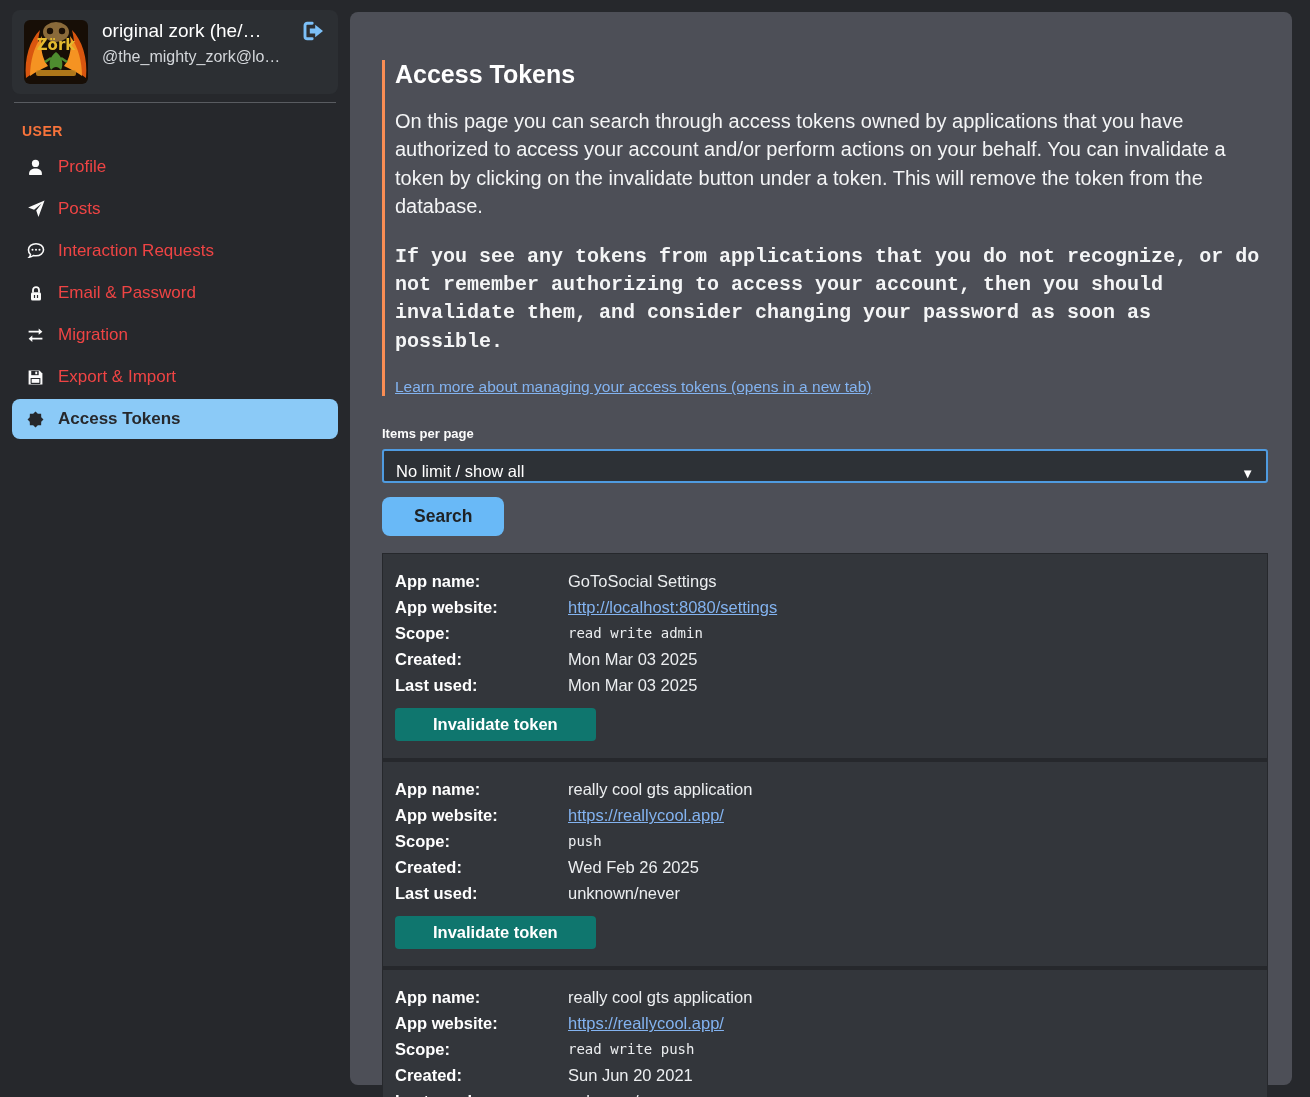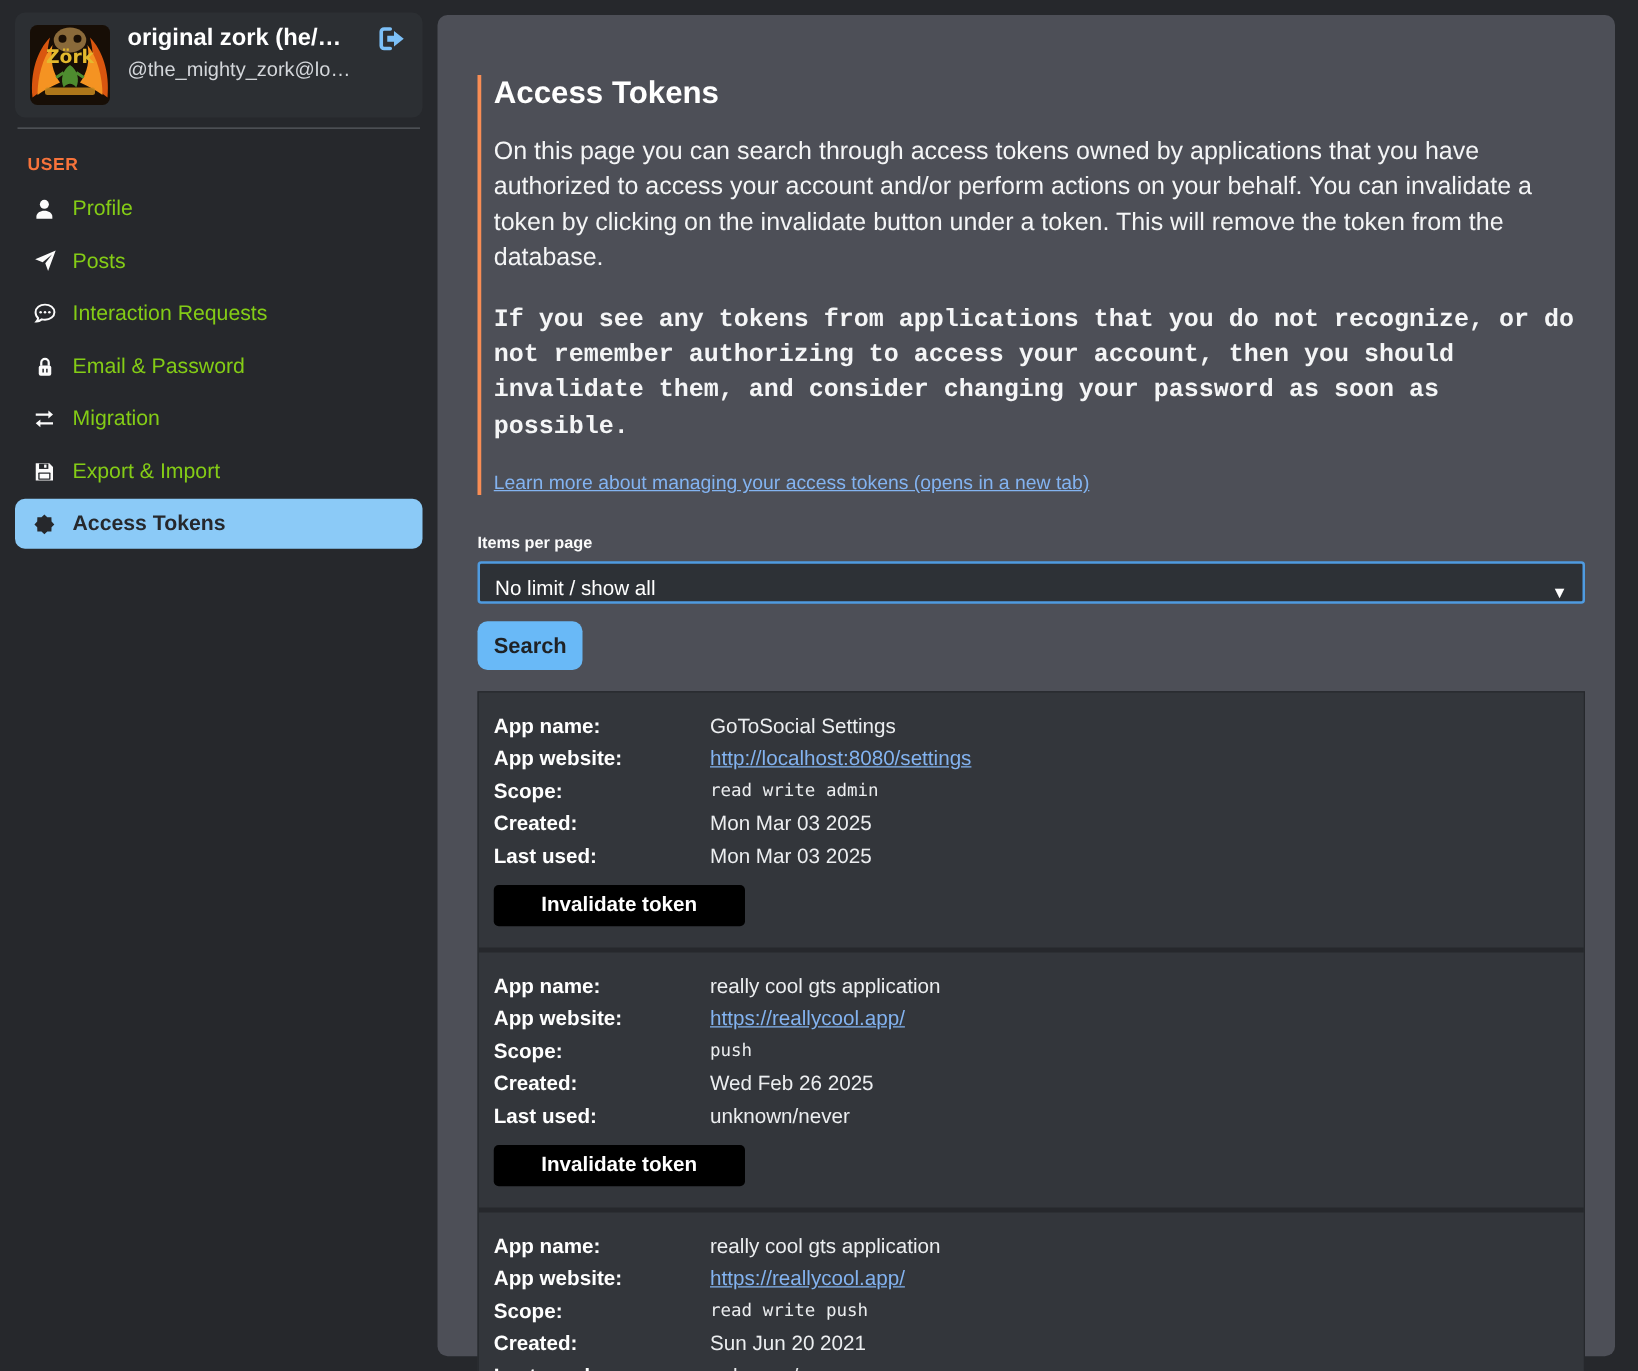--- a/index.html
+++ b/index.html
@@ -16,32 +16,32 @@
   .user-card {
     margin:10px 12px 0 12px;
     background:#2c2f33;
     border-radius:8px;
     padding:10px 12px;
     display:flex; align-items:flex-start; gap:14px;
     height:84px;
   }
   .avatar { width:64px; height:64px; border-radius:6px; overflow:hidden; flex:none; }
   .user-meta { flex:1; min-width:0; }
-  .user-name { font-weight:bold; font-size:19px; color:#ffffff; white-space:nowrap; overflow:hidden; }
+  .user-name { font-weight:normal; font-size:19px; color:#ffffff; white-space:nowrap; overflow:hidden; }
   .user-handle { font-size:16px; color:#d4d7db; margin-top:6px; white-space:nowrap; overflow:hidden; }
   .logout { flex:none; color:#7cc0f8; cursor:pointer; display:flex; align-items:center; }
   .card-sep { border-bottom:1px solid #595c61; margin:8px 14px 0 14px; }
   .side-section-label {
     color:#f7733b; font-weight:bold; font-size:14px; letter-spacing:.5px;
     margin:20px 0 8px 22px;
   }
   .nav-item {
     display:flex; align-items:center; gap:13px;
     margin:2px 12px; padding:10px 14px;
-    font-size:17px; color:#84cc16; border-radius:8px; cursor:pointer;
+    font-size:17px; color:#ef4444; border-radius:8px; cursor:pointer;
   }
   .nav-item .icon { width:19px; display:flex; justify-content:center; color:#fbfbfb; }
   .nav-item.active { background:#8bcaf7; color:#26282c; font-weight:bold; }
   .nav-item.active .icon { color:#26282c; }
   
   .main-panel {
     position:absolute; left:350px; top:12px; width:942px; height:1073px;
     background:#4d4f57; border-radius:8px;
     padding:48px 24px 32px 32px;
   }
@@ -55,38 +55,38 @@
     width:886px; height:34px; background:#2d3136;
     border:2px solid #4f9be0; border-radius:3px;
     display:flex; align-items:flex-end; padding:0 12px;
     font-size:16.5px; color:#ffffff; cursor:pointer;
   }
   .select-wrap .sel-val { flex:1; }
   .select-wrap .chev { font-size:13px; color:#ffffff; }
   .btn {
     border:none; cursor:pointer; font-family:inherit;
     background:#69b9f7; color:#1f2225; font-weight:bold;
-    font-size:17.5px; border-radius:8px; padding:9px 13px;
+    font-size:17.5px; border-radius:8px; padding:9px 32px;
   }
   .search-btn { margin-top:14px; }
   
   .token-list {
     width:886px; margin-top:17px;
     background:#33363b; border:1px solid #26282c;
   }
   .token-entry { padding:14px 12px 17px 12px; border-bottom:4px solid #26282c; }
   .token-entry:last-child { border-bottom:none; }
   .field-row { display:grid; grid-template-columns:173px 1fr; line-height:26px; font-size:16.5px; }
   .field-row .f-label { font-weight:bold; color:#ffffff; }
   .field-row .f-value { color:#eceef0; }
   .field-row .f-value.mono { font-family:"DejaVu Sans Mono", monospace; font-size:14px; }
   .field-row a.f-value { color:#83b3f0; text-decoration:underline; cursor:pointer; }
   .danger-btn {
     margin-top:10px; border:none; cursor:pointer; font-family:inherit;
-    background:#000000; color:#ffffff; font-weight:bold; font-size:16.5px;
+    background:#0f766e; color:#ffffff; font-weight:bold; font-size:16.5px;
     border-radius:4px; padding:7px 38px;
   }
 </style>
 </head>
 <body>
 
 <div class="sidebar">
 
   <div class="user-card">
     <div class="avatar">

